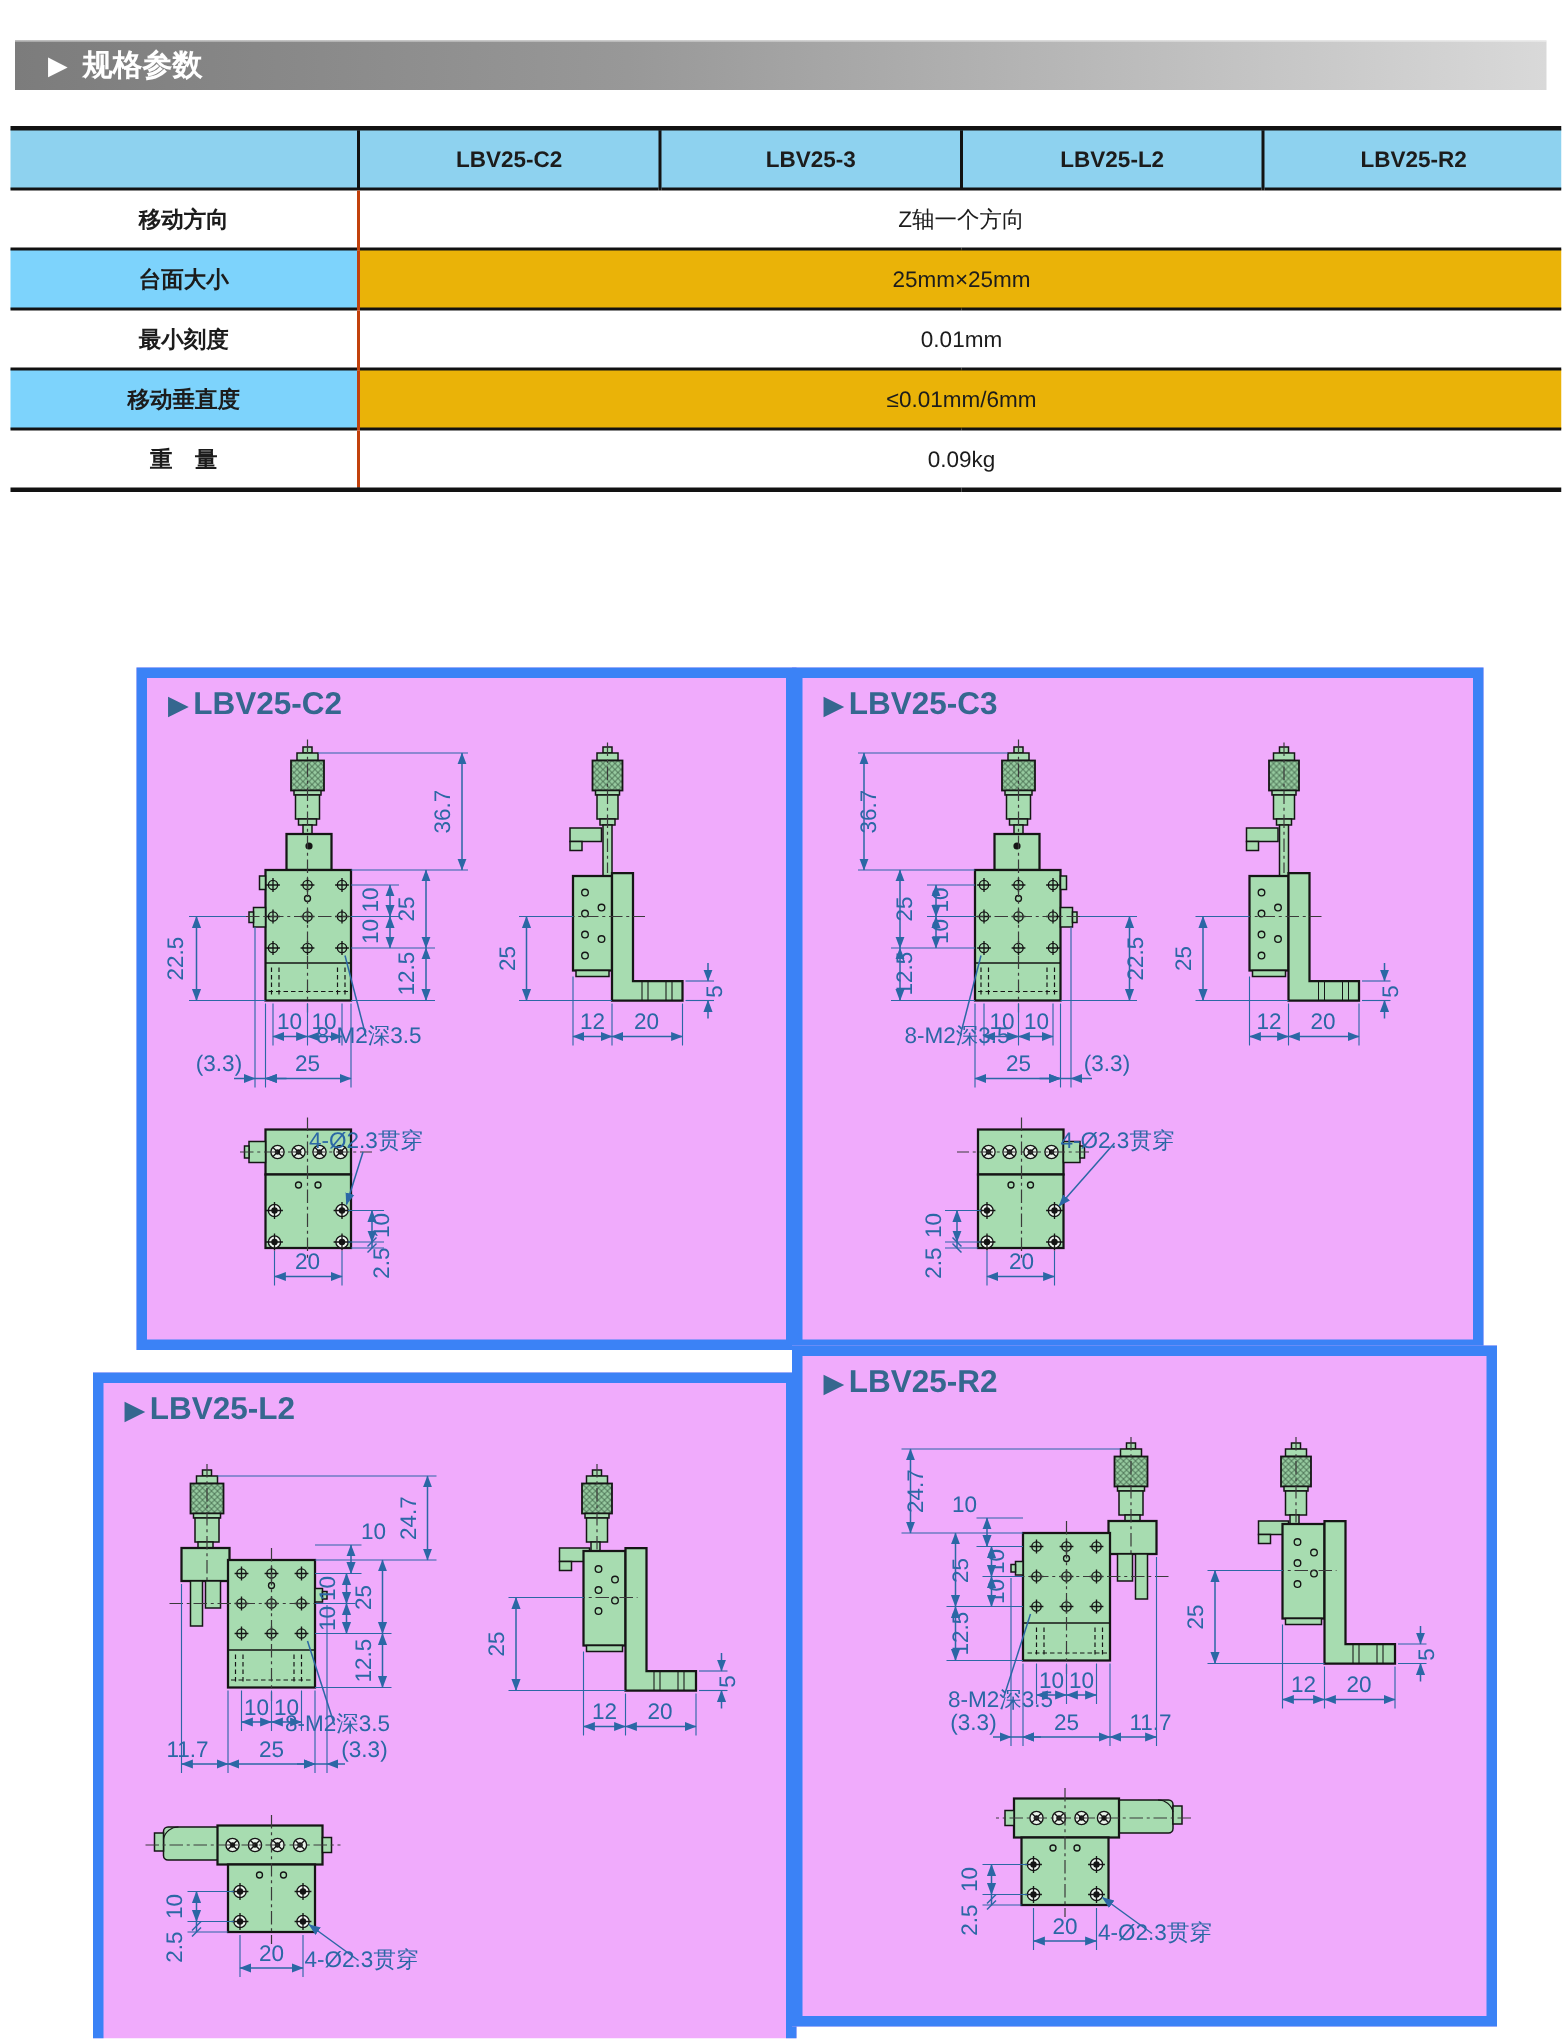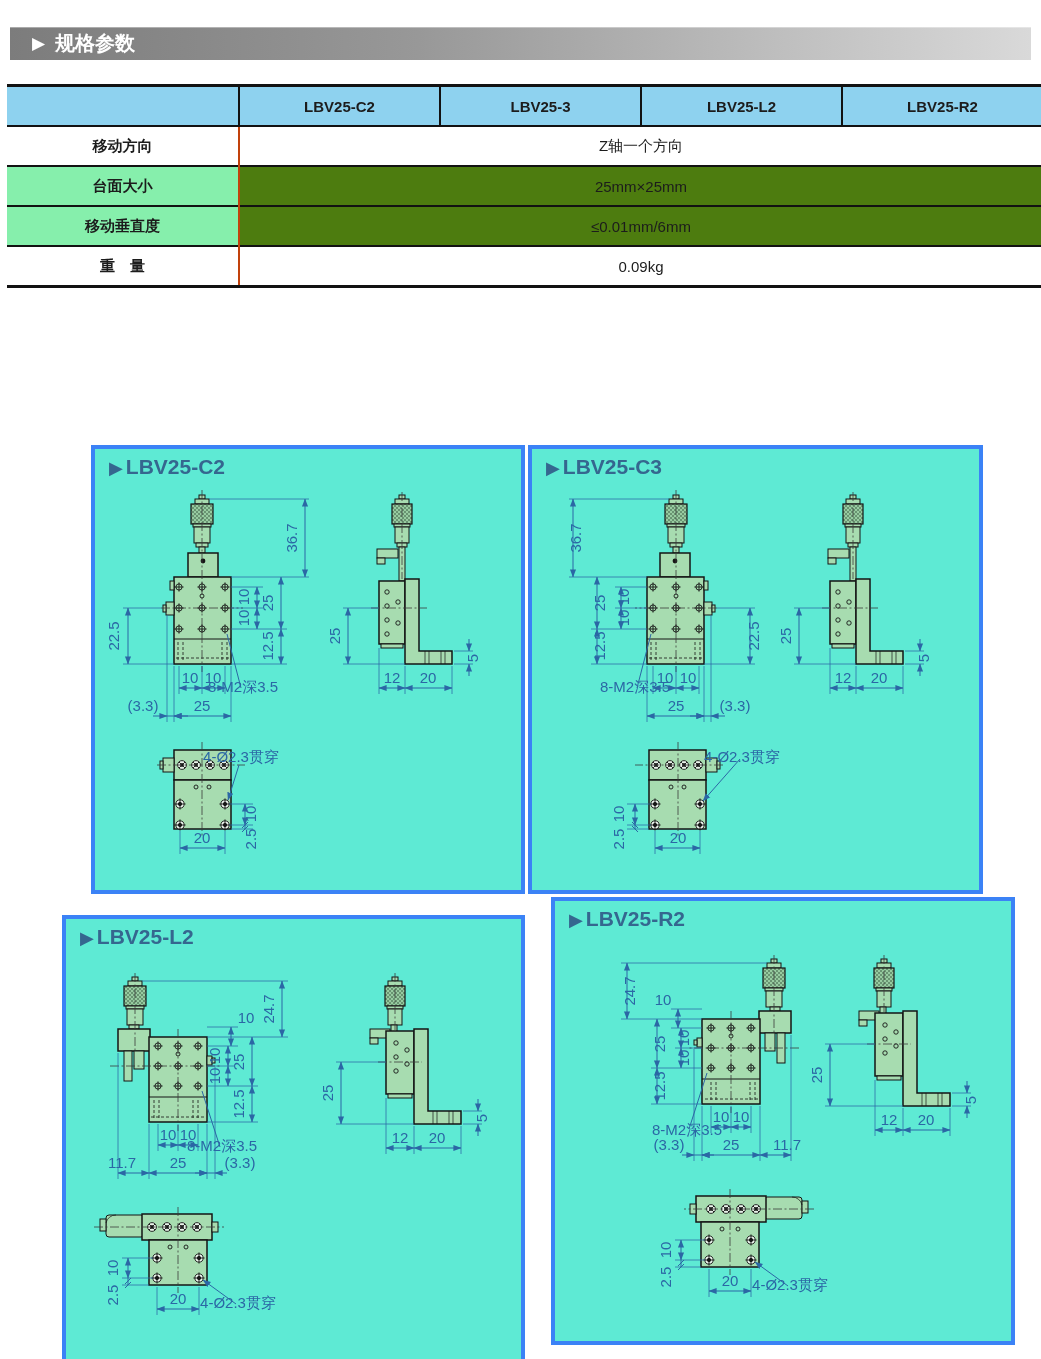--- a/index.html
+++ b/index.html
@@ -15,24 +15,24 @@
   .spec-wrap{position:absolute;left:7px;top:84px;width:1027px;}
   table.spec{border-collapse:collapse;table-layout:fixed;width:1027px;
     border-top:3px solid #121212;border-bottom:3px solid #121212;font-size:15px;}
   table.spec td{height:38px;text-align:center;vertical-align:middle;padding:0;}
   table.spec tr{border-bottom:2px solid #121212;}
   table.spec tr:last-child{border-bottom:none;}
   td.lbl{width:231px;font-weight:bold;border-right:2px solid #c2410c;}
   td.mdl{width:199px;font-weight:bold;background:#8ed2ef;border-right:2px solid #121212;}
   td.mdl:last-child{border-right:none;}
   td.corner{width:231px;background:#8ed2ef;border-right:2px solid #121212;}
-  tr.tint td.lbl{background:#86efac;}
-  tr.tint td.val{background:#4d7c0f;}
+  tr.tint td.lbl{background:#7dd3fc;}
+  tr.tint td.val{background:#eab308;}
   
-  .panel{position:absolute;border:4px solid #3b82f6;background:#5eead4;}
+  .panel{position:absolute;border:7px solid #3b82f6;background:#f0abfc;}
   .panel-title{position:absolute;left:14px;top:6px;font-size:21px;font-weight:bold;color:#35678f;z-index:2;}
   .panel-title .arr{font-size:18px;margin-right:3px;}
   .panel svg{position:absolute;left:0;top:0;}
   
   .b{fill:#a7dcb0;stroke:#151515;stroke-width:1.5;}
   .b2{fill:#a7dcb0;stroke:#151515;stroke-width:1;}
   .kn{fill:url(#kn);stroke:#151515;stroke-width:1.2;}
   .ln{stroke:#151515;stroke-width:1;fill:none;}
   .thin{stroke:#151515;stroke-width:0.7;fill:none;}
   .dash{stroke:#151515;stroke-width:0.8;stroke-dasharray:3 2;fill:none;}
@@ -88,20 +88,24 @@
     <td class="mdl">LBV25-L2</td>
     <td class="mdl">LBV25-R2</td>
   </tr>
   <tr>
     <td class="lbl">移动方向</td>
     <td class="val" colspan="4">Z轴一个方向</td>
   </tr>
   <tr class="tint">
     <td class="lbl">台面大小</td>
     <td class="val" colspan="4">25mm×25mm</td>
+  </tr>
+  <tr>
+    <td class="lbl">最小刻度</td>
+    <td class="val" colspan="4">0.01mm</td>
   </tr>
   <tr class="tint">
     <td class="lbl">移动垂直度</td>
     <td class="val" colspan="4">≤0.01mm/6mm</td>
   </tr>
   <tr>
     <td class="lbl">重　量</td>
     <td class="val" colspan="4">0.09kg</td>
   </tr>
 </tbody>
@@ -601,21 +605,21 @@
     <text class="dt" x="334" y="224">12</text>
     <text class="dt" x="371" y="224">20</text>
     <text class="dt" x="421" y="199" transform="rotate(-90 421 199)">5</text>
     <text class="dt" x="52" y="349" transform="rotate(-90 52 349)">10</text>
     <text class="dt" x="52" y="376" transform="rotate(-90 52 376)">2.5</text>
     <text class="dt" x="112" y="385">20</text>
     <text class="dt" x="172" y="389" text-anchor="start">4-Ø2.3贯穿</text>
   </svg>
 </div>
 
-<div class="panel" style="left:551px;top:897px;width:456px;height:440px;text-decoration:underline;">
+<div class="panel" style="left:528px;top:897px;width:456px;height:440px;text-decoration:underline;">
   <div class="panel-title">
     <span class="arr">▶</span><span>LBV25-R2</span>
   </div>
   <svg width="456" height="440" viewBox="0 0 456 440">
     <g transform="translate(288 0) scale(-1 1)">
       <rect class="b2" x="66" y="58" width="6" height="4"></rect>
           <rect class="b2" x="62" y="62" width="14" height="5"></rect>
       <rect class="kn" x="58" y="67" width="22" height="20"></rect>
           <rect class="b2" x="60" y="87" width="18" height="3"></rect>
       <rect class="b2" x="61" y="90" width="16" height="16"></rect>

